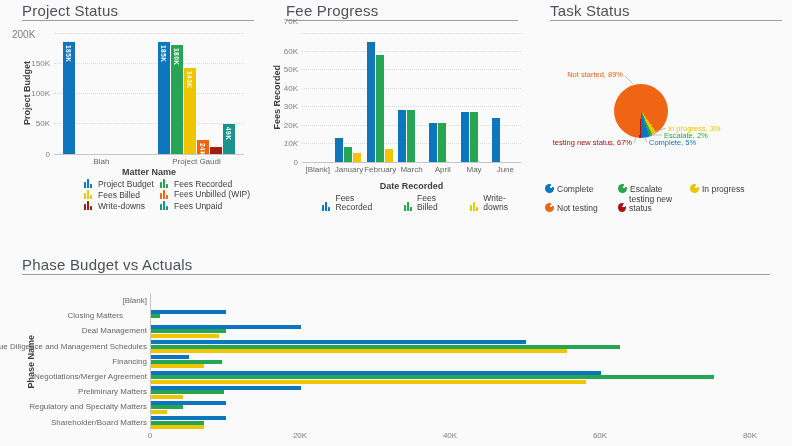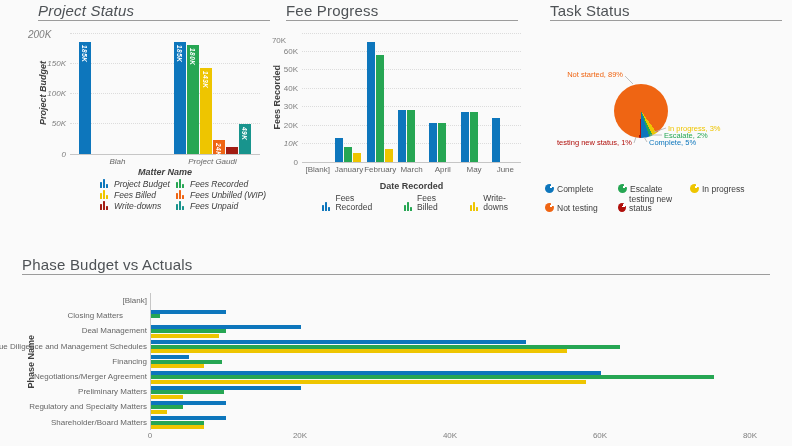--- a/index.html
+++ b/index.html
@@ -10,21 +10,21 @@
   .chart{position:absolute;left:0;top:0;right:0;bottom:0;}
   .legend-label{font-size:8.5px;color:#3d3d3d;line-height:1;}
   .bar-icon{display:inline-flex;align-items:flex-end;width:11px;height:9px;}
   .bar-icon i{display:inline-block;width:2px;margin-right:1px;border-radius:.5px;}
   .pie-icon{display:inline-block;width:9px;height:9px;border-radius:50%;}
 </style>
 </head>
 <body>
 
 <div id="dash">
-  <section class="panel" style="left:16px;top:0;width:264px;height:240px;font-style:italic;">
+  <section class="panel" style="left:0;top:0;width:264px;height:240px;">
     <h2>Project Status</h2>
     <div class="rule" style="width:232px;"></div>
     <div class="chart" id="c0">
         <div style="position: absolute; left: 54px; top: 153.5px; width: 190px; border-top: 1px solid rgb(198, 198, 198);"></div>
         <div style="position: absolute; left: 12px; top: 149.5px; width: 38px; text-align: right; font-size: 8px; color: rgb(127, 127, 127);">0</div>
         <div style="position: absolute; left: 54px; top: 123.3px; width: 190px; border-top: 1px dotted rgb(220, 220, 220);"></div>
         <div style="position: absolute; left: 12px; top: 119.3px; width: 38px; text-align: right; font-size: 8px; color: rgb(127, 127, 127);">50K</div>
         <div style="position: absolute; left: 54px; top: 93px; width: 190px; border-top: 1px dotted rgb(220, 220, 220);"></div>
         <div style="position: absolute; left: 12px; top: 89px; width: 38px; text-align: right; font-size: 8px; color: rgb(127, 127, 127);">100K</div>
         <div style="position: absolute; left: 54px; top: 62.8px; width: 190px; border-top: 1px dotted rgb(220, 220, 220);"></div>
@@ -74,21 +74,21 @@
             <span class="legend-label" style="">Fees Recorded</span>
           </div>
           <div style="display: flex; align-items: flex-end; gap: 3px;">
             <span class="bar-icon" style="">
               <i style="height: 6px; background: rgb(238, 197, 0);"></i>
               <i style="height: 9px; background: rgb(238, 197, 0);"></i>
               <i style="height: 4px; background: rgb(238, 197, 0);"></i>
             </span>
             <span class="legend-label" style="">Fees Billed</span>
           </div>
-          <div style="display: flex; align-items: flex-end; gap: 3px;">
+          <div style="display: flex; gap: 3px;">
             <span class="bar-icon" style="">
               <i style="height: 6px; background: rgb(239, 101, 19);"></i>
               <i style="height: 9px; background: rgb(239, 101, 19);"></i>
               <i style="height: 4px; background: rgb(239, 101, 19);"></i>
             </span>
             <span class="legend-label" style="">Fees Unbilled (WIP)</span>
           </div>
           <div style="display: flex; align-items: flex-end; gap: 3px;">
             <span class="bar-icon" style="">
               <i style="height: 6px; background: rgb(162, 29, 19);"></i>
@@ -121,21 +121,21 @@
         <div style="position: absolute; left: -4px; top: 120.6px; width: 38px; text-align: right; font-size: 8px; color: rgb(127, 127, 127);">20K</div>
         <div style="position: absolute; left: 38px; top: 106.2px; width: 219px; border-top: 1px dotted rgb(220, 220, 220);"></div>
         <div style="position: absolute; left: -4px; top: 102.2px; width: 38px; text-align: right; font-size: 8px; color: rgb(127, 127, 127);">30K</div>
         <div style="position: absolute; left: 38px; top: 87.8px; width: 219px; border-top: 1px dotted rgb(220, 220, 220);"></div>
         <div style="position: absolute; left: -4px; top: 83.8px; width: 38px; text-align: right; font-size: 8px; color: rgb(127, 127, 127);">40K</div>
         <div style="position: absolute; left: 38px; top: 69.4px; width: 219px; border-top: 1px dotted rgb(220, 220, 220);"></div>
         <div style="position: absolute; left: -4px; top: 65.4px; width: 38px; text-align: right; font-size: 8px; color: rgb(127, 127, 127);">50K</div>
         <div style="position: absolute; left: 38px; top: 50.9px; width: 219px; border-top: 1px dotted rgb(220, 220, 220);"></div>
         <div style="position: absolute; left: -4px; top: 46.9px; width: 38px; text-align: right; font-size: 8px; color: rgb(127, 127, 127);">60K</div>
         <div style="position: absolute; left: 38px; top: 32.5px; width: 219px; border-top: 1px dotted rgb(220, 220, 220);"></div>
-        <div style="position: absolute; left: -4px; top: 36px; width: 38px; text-align: center; font-size: 8px; color: rgb(127, 127, 127);">70K</div>
+        <div style="position: absolute; left: -4px; top: 17px; width: 38px; text-align: right; font-size: 8px; color: rgb(127, 127, 127);">70K</div>
         <div style="position: absolute; left: 37px; top: 165px; width: 33.3px; text-align: center; font-size: 8px; color: rgb(102, 102, 102); line-height: 1.15; overflow-wrap: break-word;">[Blank]</div>
         <div style="position: absolute; left: 68.3px; top: 165px; width: 33.3px; text-align: center; font-size: 8px; color: rgb(102, 102, 102); line-height: 1.15; overflow-wrap: break-word;">January</div>
         <div style="position: absolute; left: 71.4px; top: 138px; width: 8px; height: 24px; background: rgb(13, 118, 188);"></div>
         <div style="position: absolute; left: 80.4px; top: 147.3px; width: 8px; height: 14.7px; background: rgb(38, 166, 83);"></div>
         <div style="position: absolute; left: 89.4px; top: 152.8px; width: 8px; height: 9.2px; background: rgb(238, 197, 0);"></div>
         <div style="position: absolute; left: 99.6px; top: 165px; width: 33.3px; text-align: center; font-size: 8px; color: rgb(102, 102, 102); line-height: 1.15; overflow-wrap: break-word;">February</div>
         <div style="position: absolute; left: 102.7px; top: 42.2px; width: 8px; height: 119.8px; background: rgb(13, 118, 188);"></div>
         <div style="position: absolute; left: 111.7px; top: 55.1px; width: 8px; height: 106.9px; background: rgb(38, 166, 83);"></div>
         <div style="position: absolute; left: 120.7px; top: 149.1px; width: 8px; height: 12.9px; background: rgb(238, 197, 0);"></div>
         <div style="position: absolute; left: 130.9px; top: 165px; width: 33.3px; text-align: center; font-size: 8px; color: rgb(102, 102, 102); line-height: 1.15; overflow-wrap: break-word;">March</div>
@@ -187,21 +187,21 @@
     <div class="rule" style="width:232px;"></div>
     <div class="chart" id="c2">
         <div style="position: absolute; left: 86px; top: 84px; width: 54px; height: 54px; border-radius: 50%; background: conic-gradient(from 180deg, rgb(176, 15, 11) 0deg, rgb(176, 15, 11) 3.6deg, rgb(239, 101, 19) 3.6deg, rgb(239, 101, 19) 324deg, rgb(238, 197, 0) 324deg, rgb(238, 197, 0) 334.8deg, rgb(38, 166, 83) 334.8deg, rgb(38, 166, 83) 342deg, rgb(13, 118, 188) 342deg, rgb(13, 118, 188) 360deg);"></div>
         <svg width="264" height="235" style="position: absolute; left: 0px; top: 0px; pointer-events: none;">
           <polyline points="108,137 106,143" style="fill:none;stroke:#b0b0b0;stroke-width:0.8;"></polyline>
           <polyline points="97,76 105,84" style="fill:none;stroke:#b0b0b0;stroke-width:0.8;"></polyline>
           <polyline points="126,132 138,128" style="fill:none;stroke:#b0b0b0;stroke-width:0.8;"></polyline>
           <polyline points="122,135 134,135" style="fill:none;stroke:#b0b0b0;stroke-width:0.8;"></polyline>
           <polyline points="116,137 119,142" style="fill:none;stroke:#b0b0b0;stroke-width:0.8;"></polyline>
         </svg>
-        <div style="position: absolute; right: 160px; top: 138px; font-size: 7.5px; color: rgb(176, 15, 11); white-space: nowrap;">testing new status, 1%</div>
+        <div style="position: absolute; right: 160px; top: 138px; font-size: 7.5px; color: rgb(176, 15, 11); white-space: nowrap;">testing new status, 67%</div>
         <div style="position: absolute; right: 169px; top: 70px; font-size: 7.5px; color: rgb(239, 101, 19); white-space: nowrap;">Not started, 89%</div>
         <div style="position: absolute; left: 140px; top: 124px; font-size: 7.5px; color: rgb(238, 197, 0); white-space: nowrap;">In progress, 3%</div>
         <div style="position: absolute; left: 136px; top: 131px; font-size: 7.5px; color: rgb(38, 166, 83); white-space: nowrap;">Escalate, 2%</div>
         <div style="position: absolute; left: 121px; top: 138px; font-size: 7.5px; color: rgb(13, 118, 188); white-space: nowrap;">Complete, 5%</div>
         <div style="position: absolute; left: 17px; top: 184px; display: grid; grid-template-columns: 73px 72px 80px; row-gap: 2px;">
           <div style="display: flex; align-items: flex-end; gap: 3px;">
             <span class="pie-icon" style="background: conic-gradient(from 25deg, rgb(255, 255, 255) 0deg, rgb(255, 255, 255) 45deg, rgb(13, 118, 188) 45deg, rgb(13, 118, 188) 360deg);"></span>
             <span class="legend-label" style="">Complete</span>
           </div>
           <div style="display: flex; align-items: flex-end; gap: 3px;">

